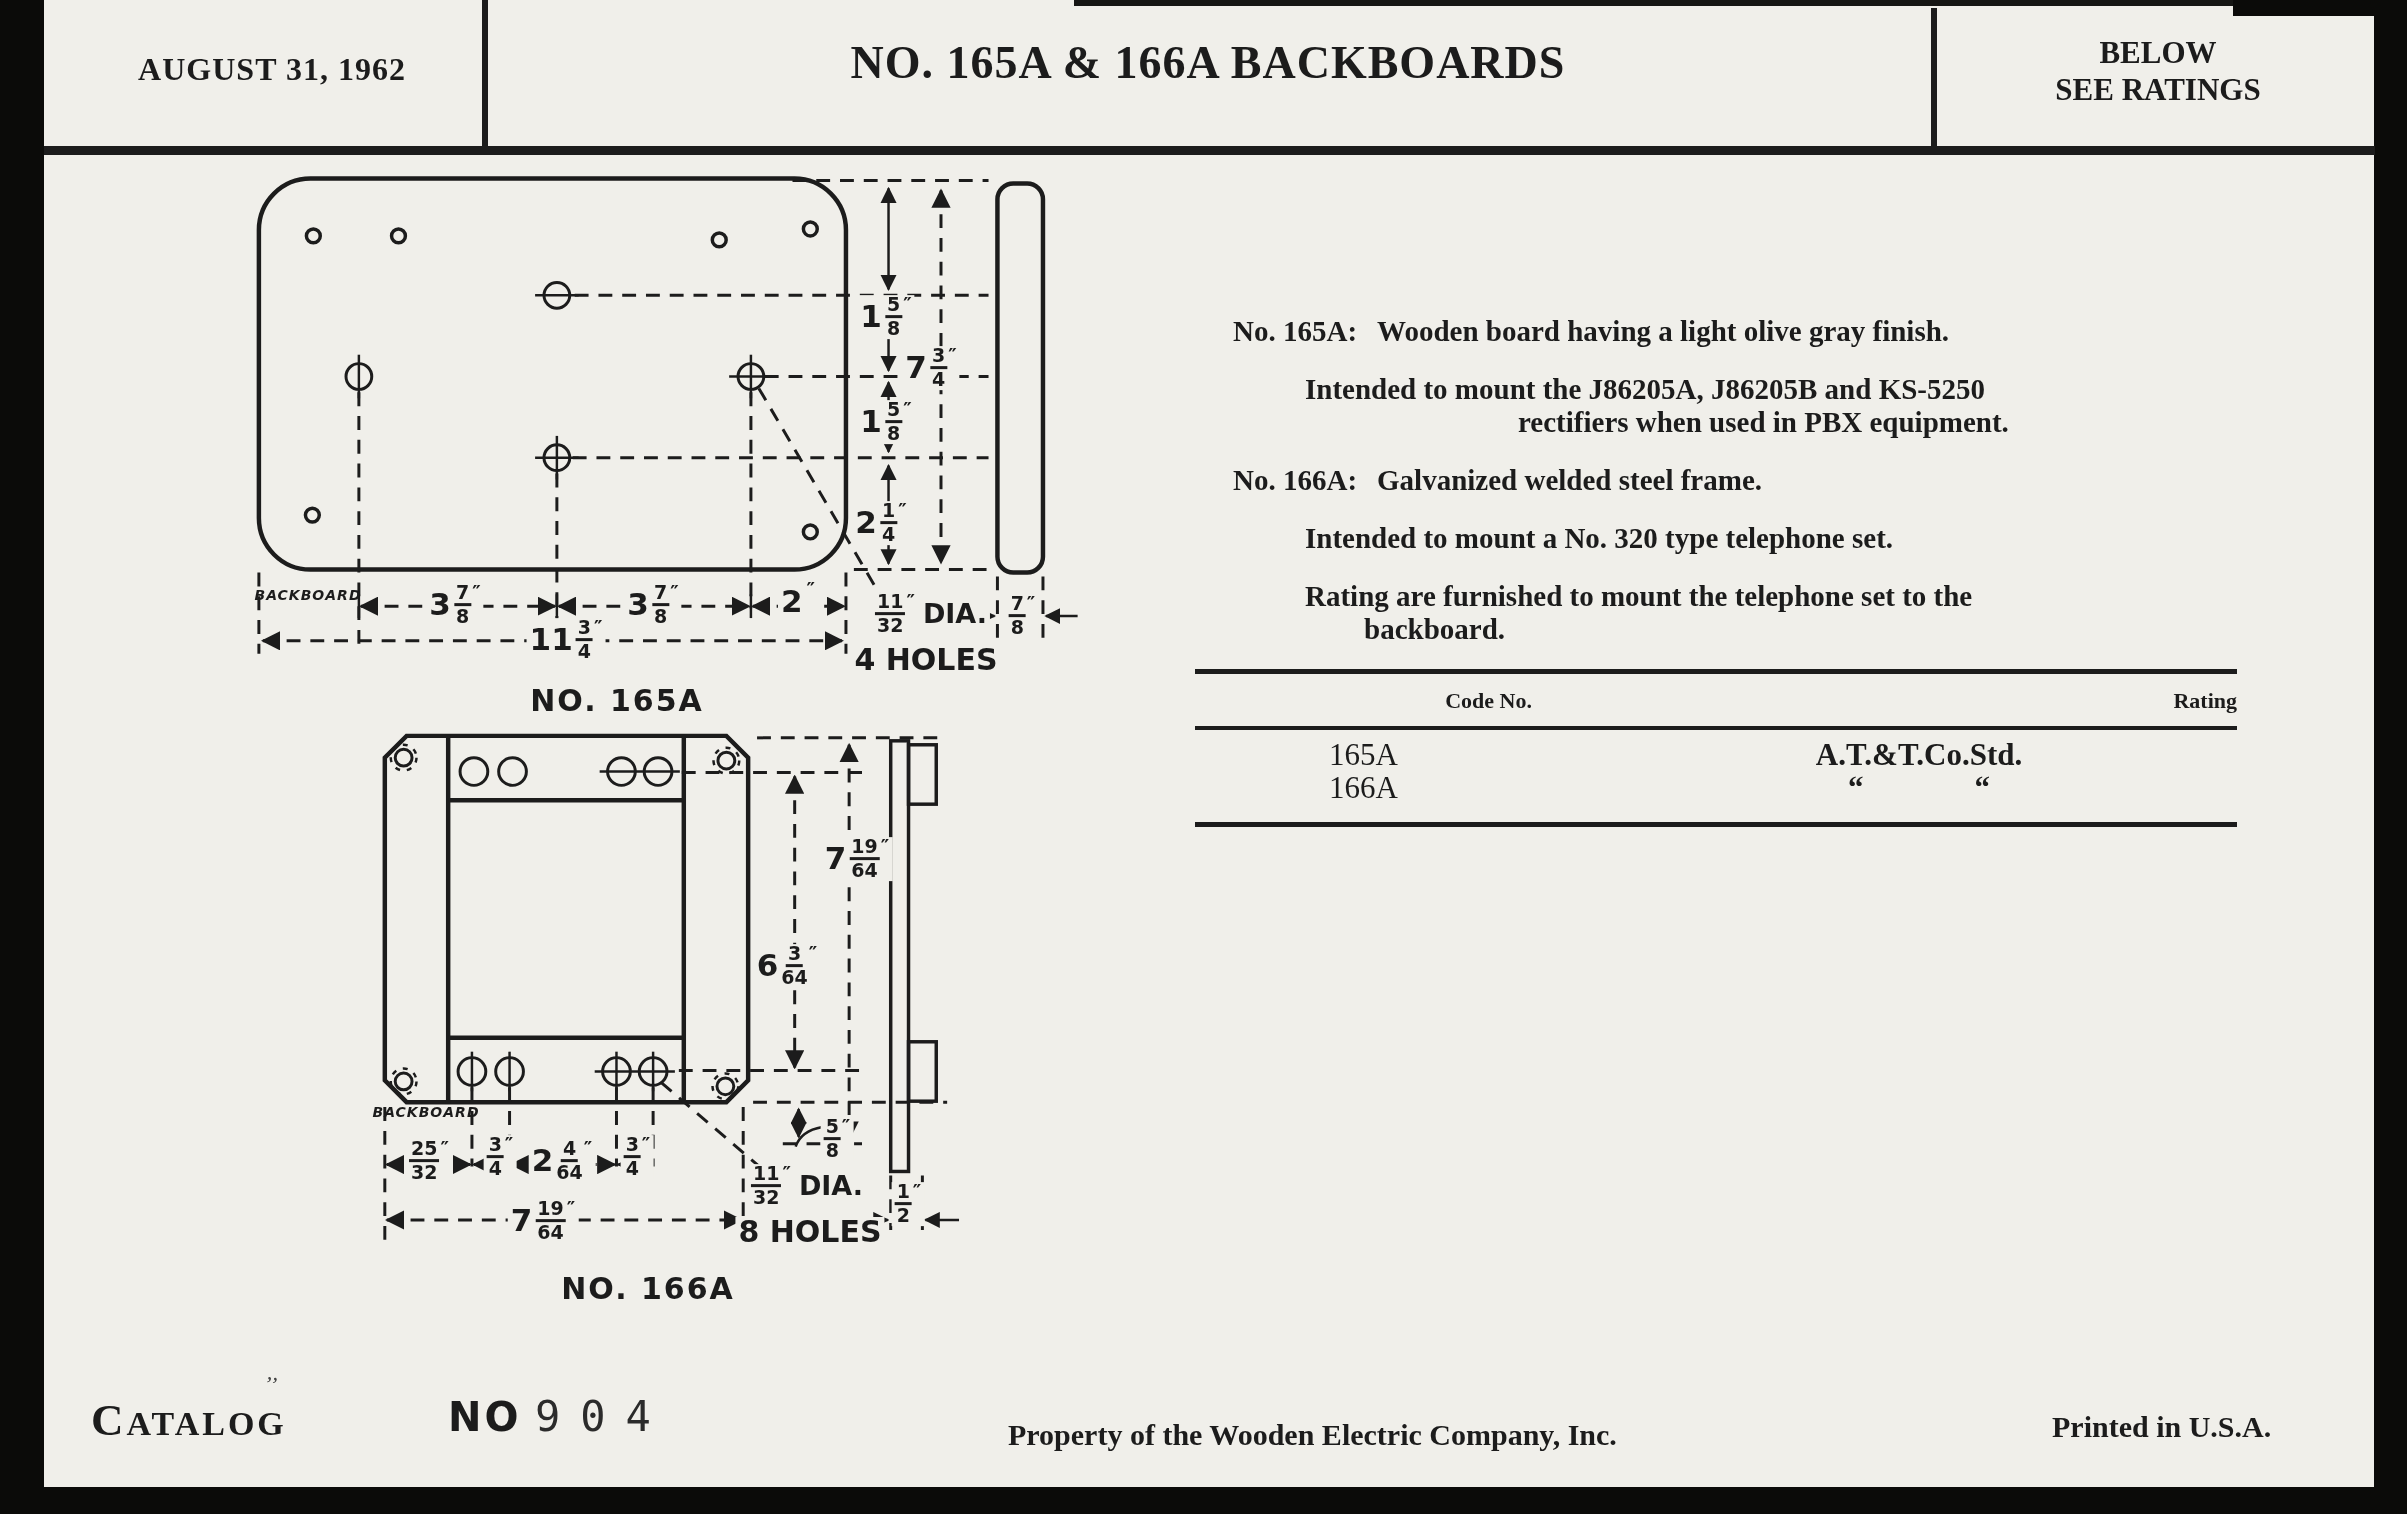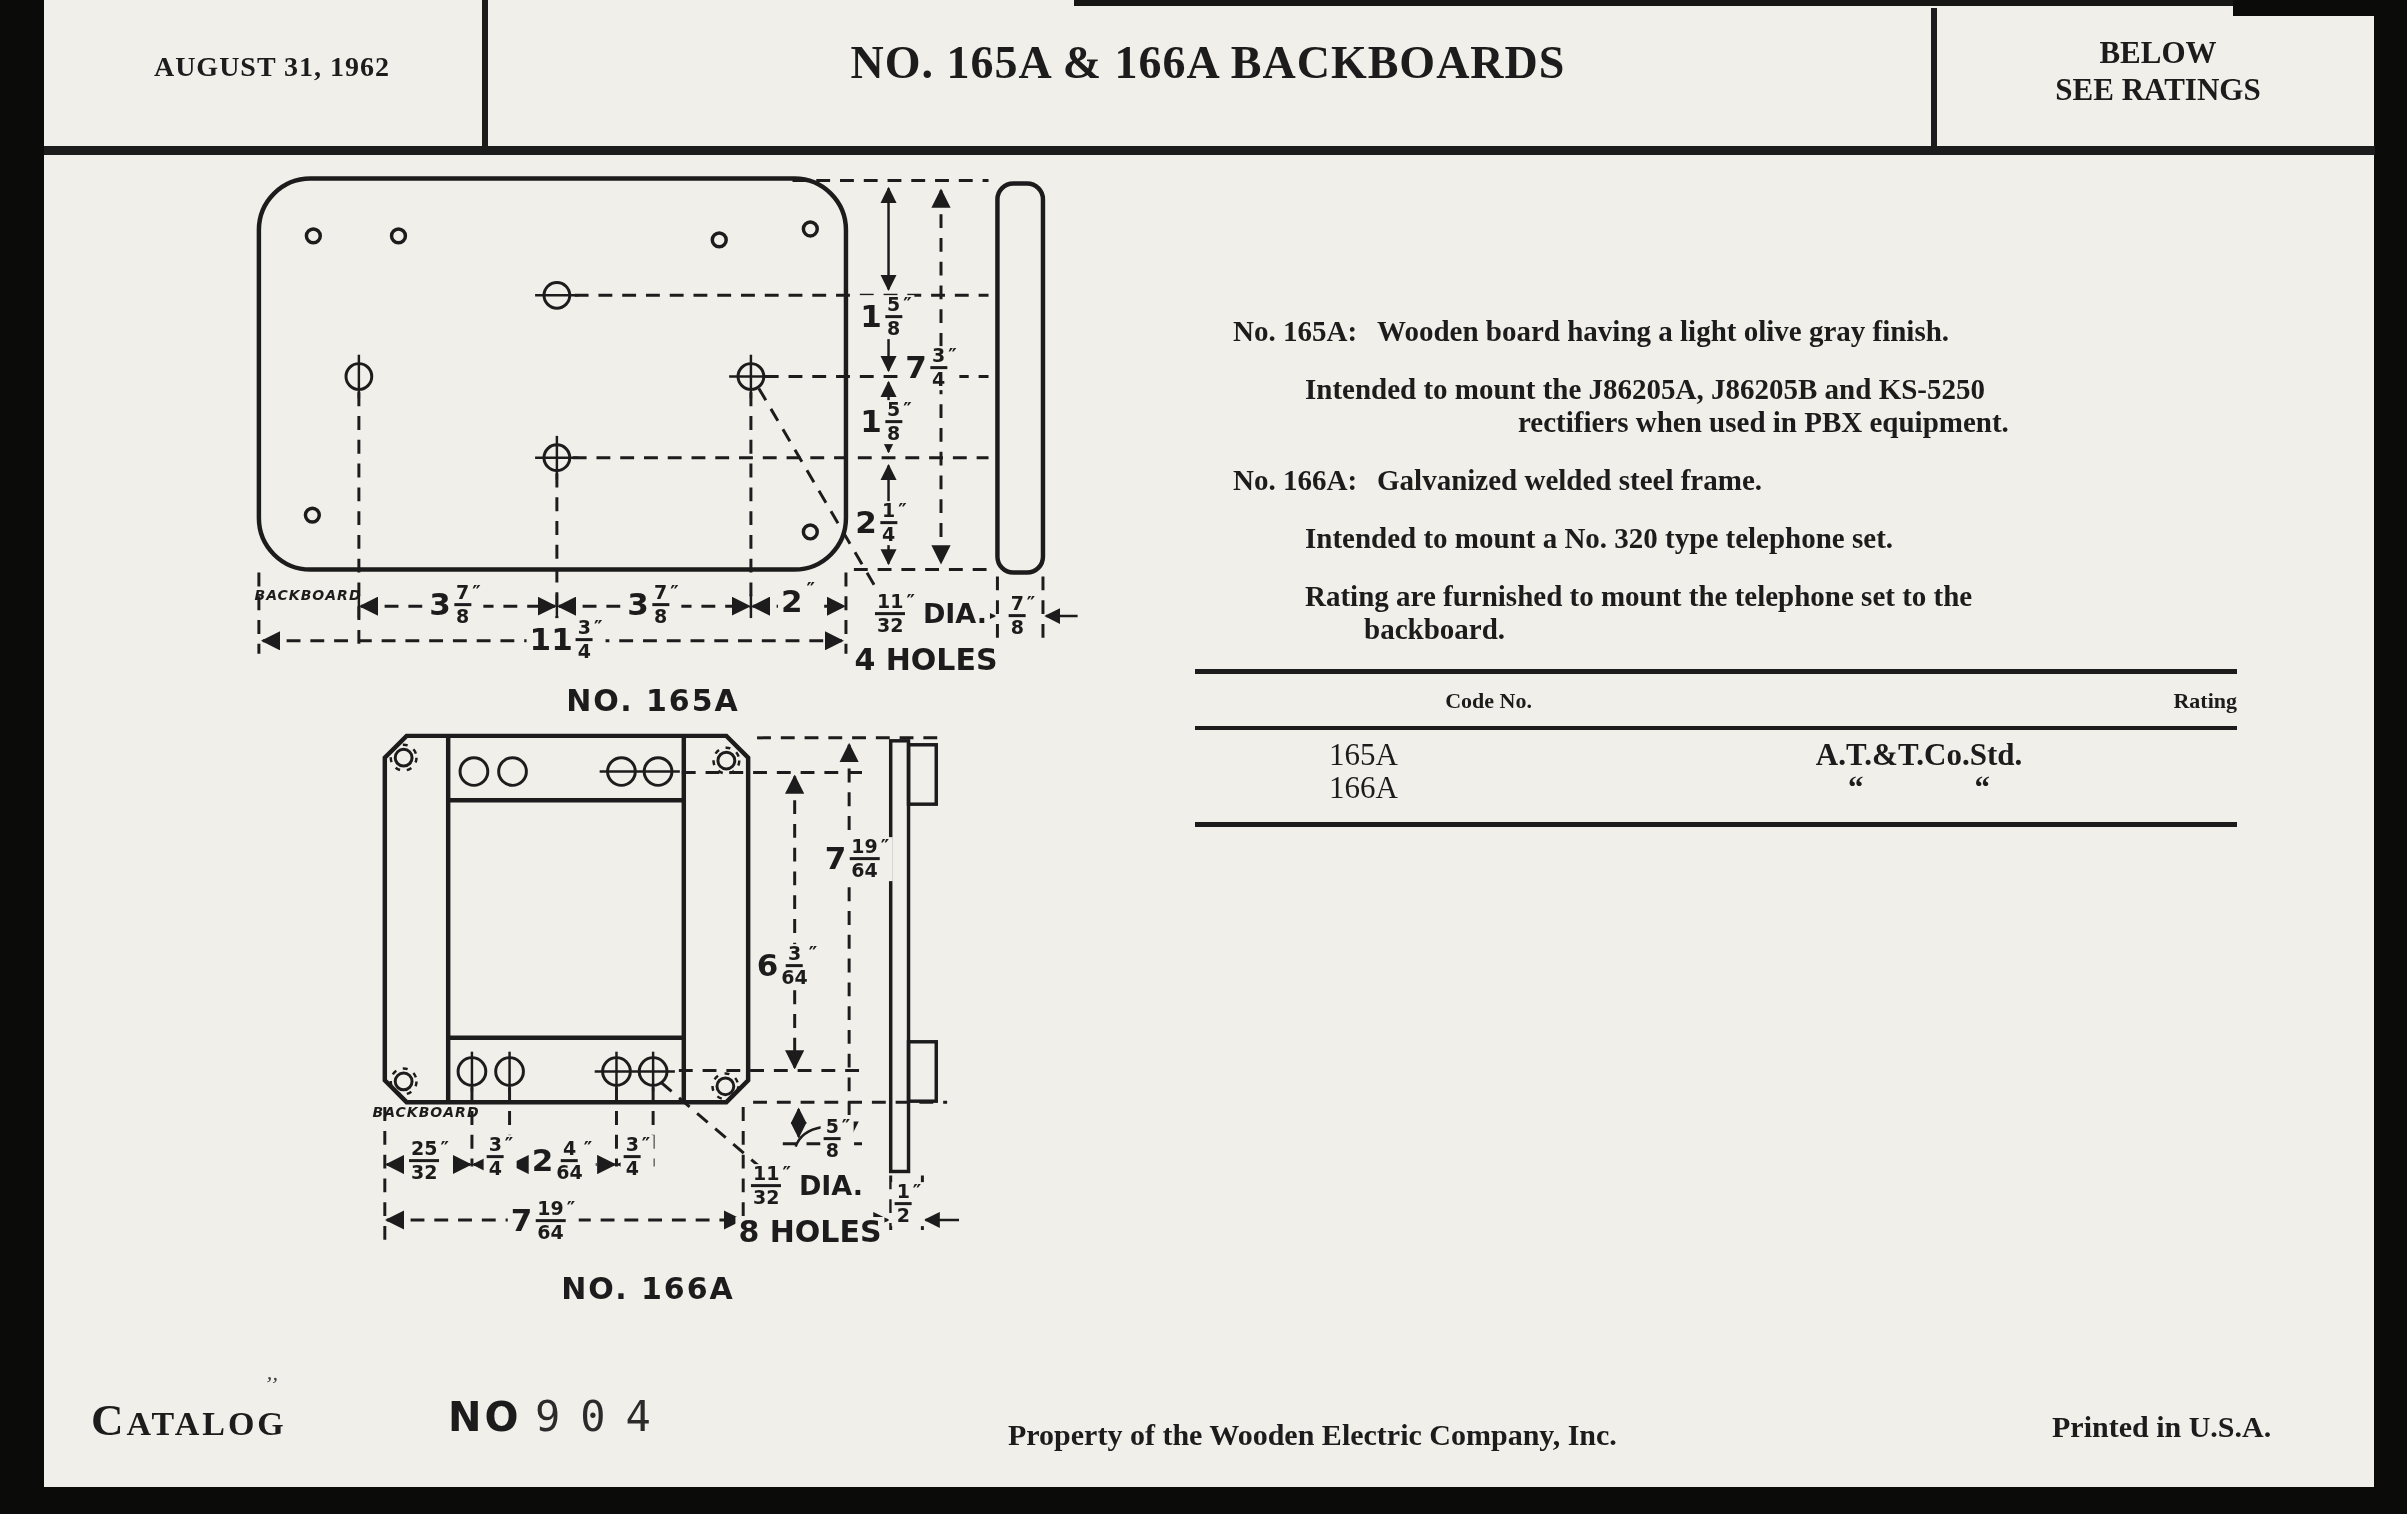--- a/index.html
+++ b/index.html
@@ -8,21 +8,21 @@
   }
   html,body{margin:0;padding:0;background:#000;}
   .stage{position:relative;width:2408px;height:1515px;background:#0b0b09;overflow:hidden;
          font-family:"Liberation Serif",serif;color:var(--ink);}
   .paper{position:absolute;left:44px;top:0;width:2331px;height:1487px;background:var(--paper);}
   
   .edge{position:absolute;background:#0b0b09;}
   .topline{position:absolute;background:#161614;}
   
   .hdr-date{position:absolute;left:59px;top:51px;width:426px;text-align:center;
-            font-size:28px;font-weight:700;letter-spacing:1px;}
+            font-size:32px;font-weight:700;letter-spacing:1px;}
   .hdr-title{position:absolute;left:515px;top:36px;width:1386px;text-align:center;
              font-size:46px;font-weight:700;letter-spacing:1px;}
   .hdr-ratings{position:absolute;left:1945px;top:34px;width:426px;text-align:center;
                font-size:31px;font-weight:700;line-height:37px;}
   .vdiv{position:absolute;width:6px;background:var(--ink);}
   .hrule{position:absolute;left:44px;top:146px;width:2331px;height:9px;background:var(--ink);}
   
   .desc{position:absolute;left:1233px;top:315px;width:1030px;font-size:29px;font-weight:700;line-height:33px;}
   .para{margin-bottom:25px;}
   .lead-para{display:flex;gap:20px;}
@@ -293,21 +293,21 @@
       </div>
       <div class="dim" style="left: 926px; top: 660px;">4 HOLES</div>
       <div class="dim" style="left: 1022px; top: 616px;">
         <span class="fr">
           <span class="nu">7</span>
           <span class="de">8</span>
         </span>
         <span class="in">″</span>
       </div>
       <div class="dim bb" style="left: 308px; top: 595px;">BACKBOARD</div>
-      <div class="dim cap" style="left: 653px; top: 701px; text-align: right;">NO. 165A</div>
+      <div class="dim cap" style="left: 617px; top: 701px; text-align: right;">NO. 165A</div>
       <div class="dim" style="left: 787px; top: 966px;">
         <span class="whole">6</span>
         <span class="fr">
           <span class="nu">3</span>
           <span class="de">64</span>
         </span>
         <span class="in">″</span>
       </div>
       <div class="dim" style="left: 857px; top: 859px;">
         <span class="whole">7</span>

